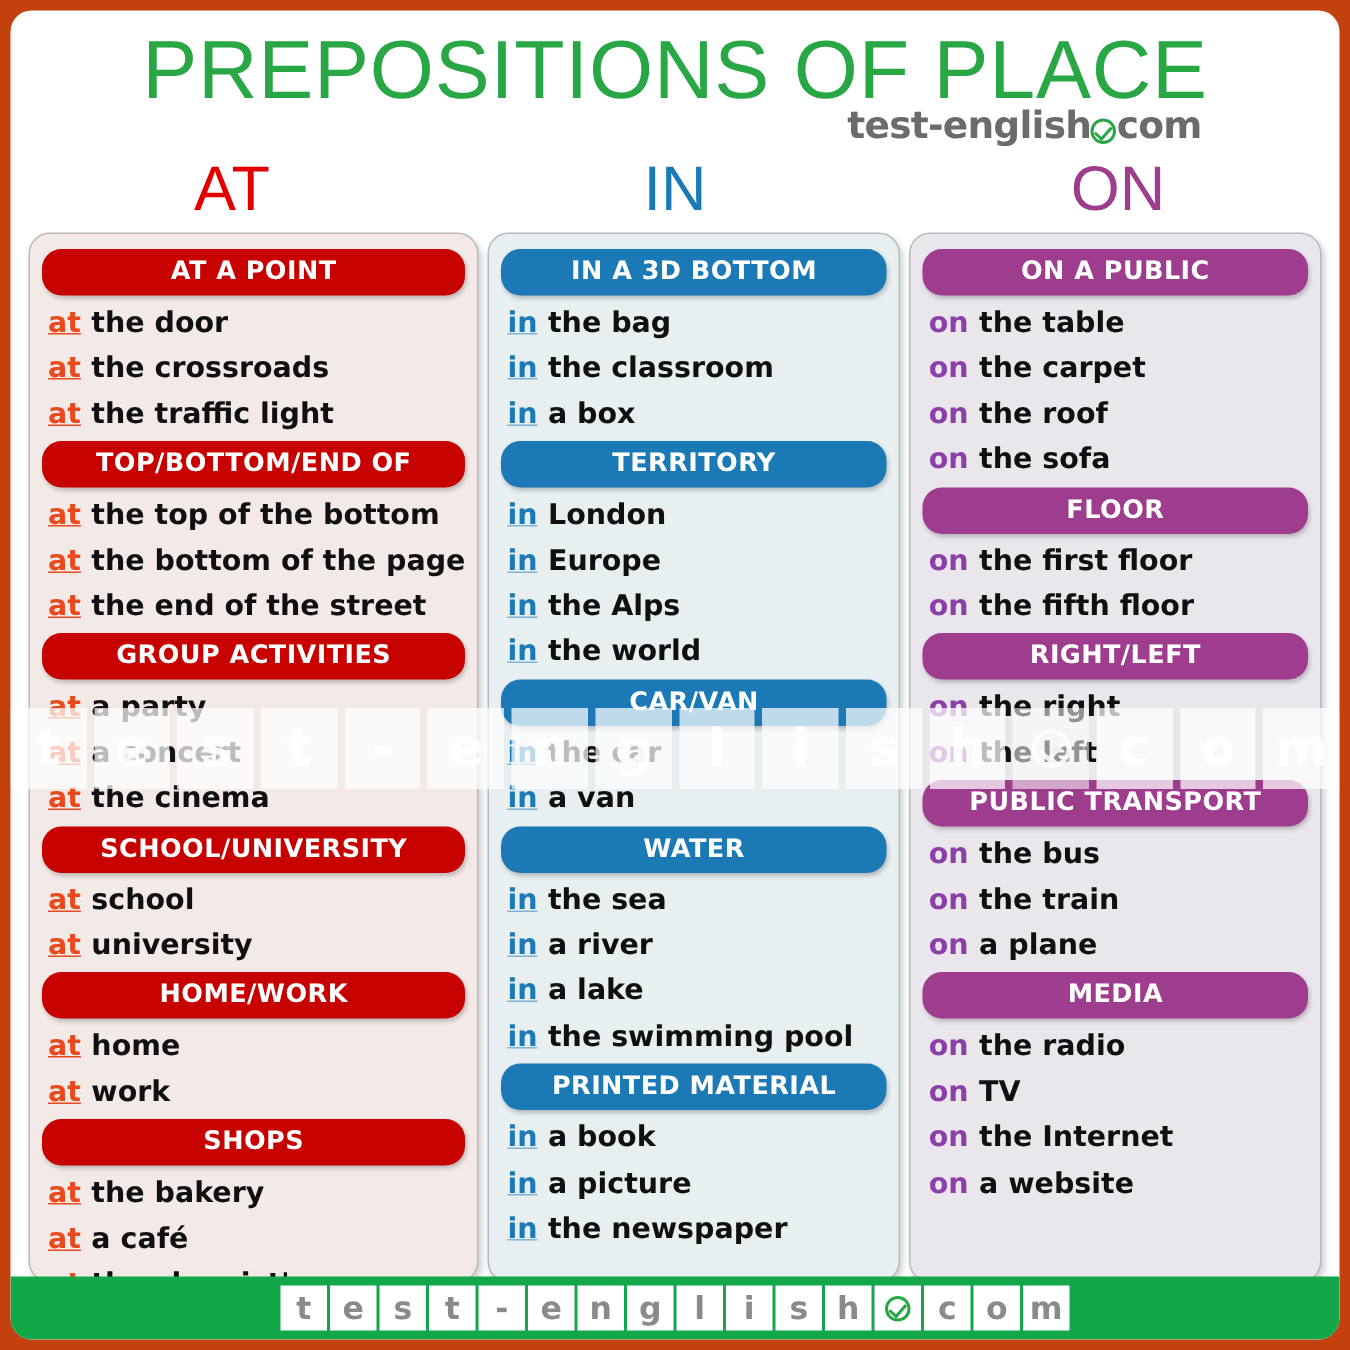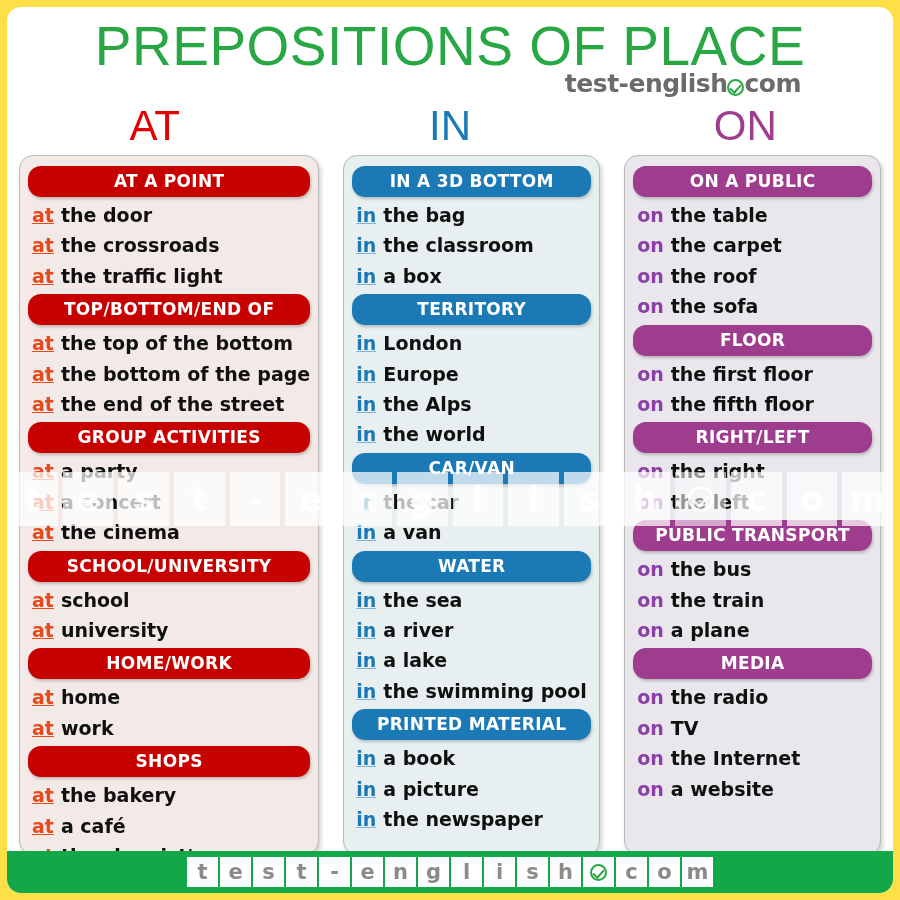--- a/index.html
+++ b/index.html
@@ -7,21 +7,21 @@
     width: 900px; height: 900px;
     font-family: "DejaVu Sans", sans-serif;
     background: #000;
     overflow: hidden;
   }
 
   
   #poster {
     position: relative;
     width: 900px; height: 900px;
-    background: #fde047;
+    background: #c2410c;
     padding: 7px;
   }
   #poster-inner {
     position: relative;
     width: 886px; height: 886px;
     background: #ffffff;
     border-radius: 14px;
     overflow: hidden;
   }
 
@@ -84,21 +84,21 @@
     line-height: 46px;
     font-weight: 400;
   }
   .col-title.at { color: #e20000; }
   .col-title.in { color: #1b7ab5; }
   .col-title.on { color: #9e3d8e; }
 
   
   #columns {
     display: flex;
-    gap: 24px;
+    gap: 6px;
     padding: 0 12px 0 12px;
     height: 700px;
   }
   .card {
     flex: 1;
     border-radius: 14px;
     border: 1px solid #b9b9b9;
     padding: 7px 8px 10px 8px;
     box-shadow: 2px 3px 4px rgba(0,0,0,0.18);
   }

